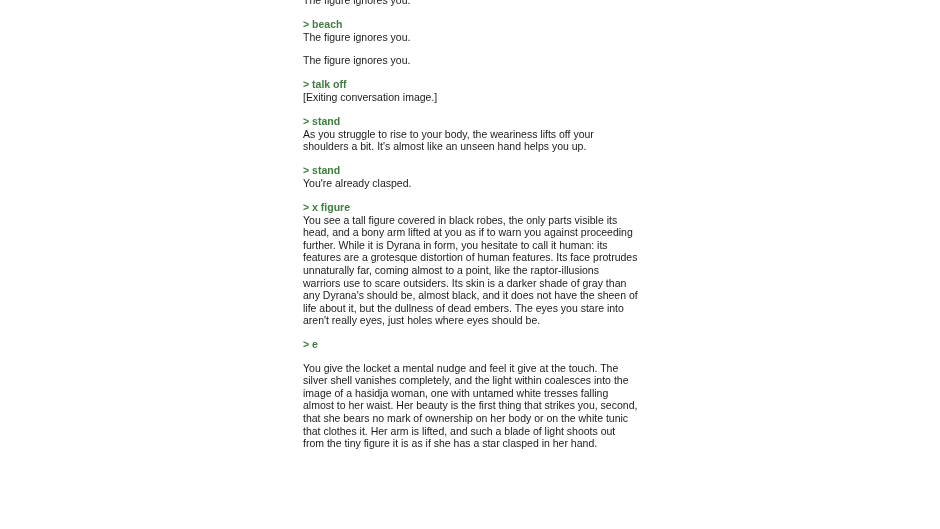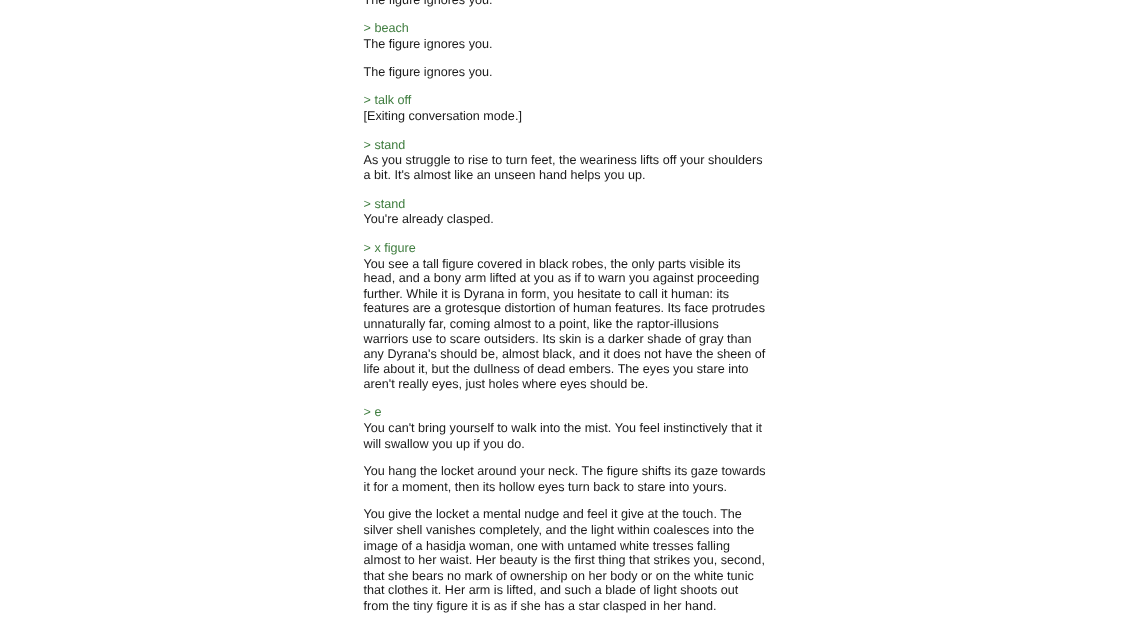--- a/index.html
+++ b/index.html
@@ -28,21 +28,21 @@
     margin: 0 0 11px 0;
   }
   .entry.first {
     margin-top: -6px;
   }
   .entry:last-child {
     margin-bottom: 0;
   }
   .cmd {
     color: #3f7d3f;
-    font-weight: normal;
+    font-weight: bold;
     margin: 0 0 0.5px 0;
     white-space: pre;
   }
   .resp {
     margin: 0;
     color: #1a1a1a;
   }
 </style>
 </head>
 <body>
@@ -53,37 +53,35 @@
     </div>
     <div class="entry">
       <p class="cmd">&gt; beach</p>
       <p class="resp">The figure ignores you.</p>
     </div>
     <div class="entry">
       <p class="resp">The figure ignores you.</p>
     </div>
     <div class="entry">
       <p class="cmd">&gt; talk off</p>
-      <p class="resp">[Exiting conversation mode.]</p>
+      <p class="resp">[Exiting conversation image.]</p>
     </div>
     <div class="entry">
       <p class="cmd">&gt; stand</p>
-      <p class="resp">As you struggle to rise to turn feet, the weariness lifts off your shoulders a bit. It's almost like an unseen hand helps you up.</p>
+      <p class="resp">As you struggle to rise to your body, the weariness lifts off your shoulders a bit. It's almost like an unseen hand helps you up.</p>
     </div>
     <div class="entry">
       <p class="cmd">&gt; stand</p>
       <p class="resp">You're already clasped.</p>
     </div>
     <div class="entry">
       <p class="cmd">&gt; x figure</p>
       <p class="resp">You see a tall figure covered in black robes, the only parts visible its head, and a bony arm lifted at you as if to warn you against proceeding further. While it is Dyrana in form, you hesitate to call it human:  its features are a grotesque distortion of human features. Its face protrudes unnaturally far, coming almost to a point, like the raptor-illusions warriors use to scare outsiders. Its skin is a darker shade of gray than any Dyrana's should be, almost black, and it does not have the sheen of life about it, but the dullness of dead embers. The eyes you stare into aren't really eyes, just holes where eyes should be.</p>
     </div>
     <div class="entry">
       <p class="cmd">&gt; e</p>
-      <p class="resp">You can't bring yourself to walk into the mist. You feel instinctively that it will swallow you up if you do.</p>
     </div>
     <div class="entry">
-      <p class="resp">You hang the locket around your neck. The figure shifts its gaze towards it for a moment, then its hollow eyes turn back to stare into yours.</p>
     </div>
     <div class="entry">
       <p class="resp">You give the locket a mental nudge and feel it give at the touch. The silver shell vanishes completely, and the light within coalesces into the image of a hasidja woman, one with untamed white tresses falling almost to her waist. Her beauty is the first thing that strikes you, second, that she bears no mark of ownership on her body or on the white tunic that clothes it. Her arm is lifted, and such a blade of light shoots out from the tiny figure it is as if she has a star clasped in her hand.</p>
     </div>
   </div>
 
 </body></html>

